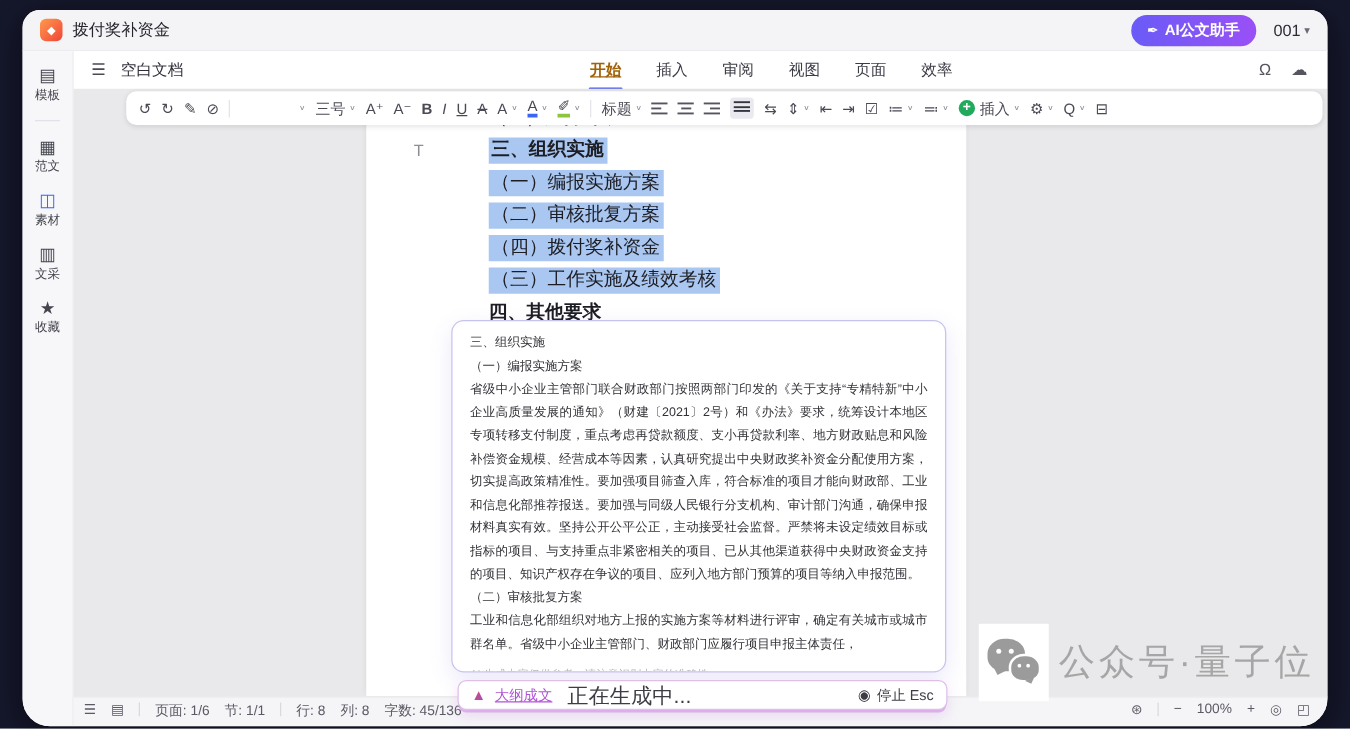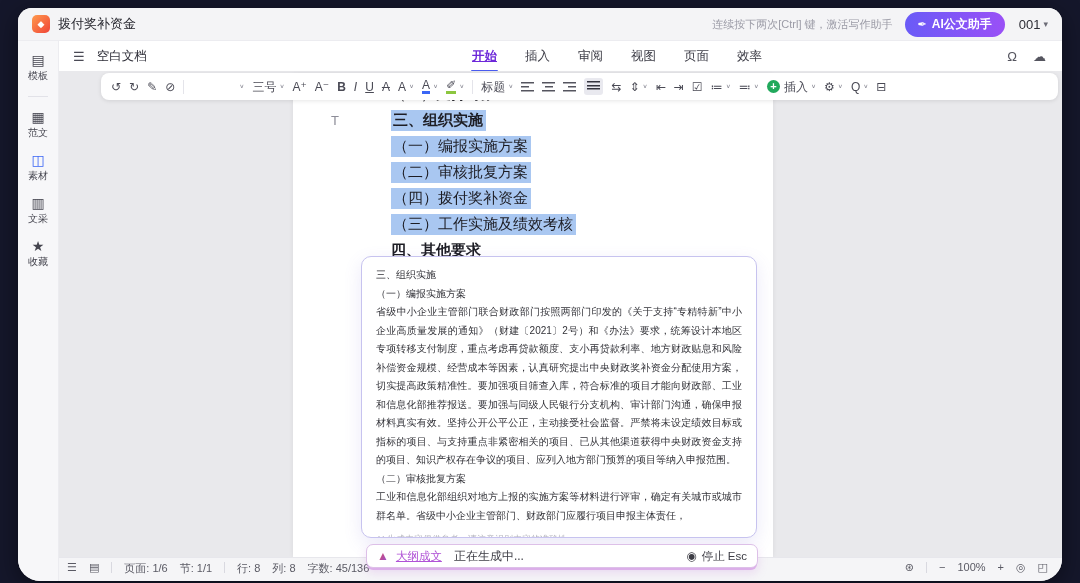--- a/index.html
+++ b/index.html
@@ -28,21 +28,21 @@
   .sbitem .lb{font-size:10px;}
   .sbitem.active .ic{color:#3b66f5;}
   .sbdiv{width:20px;border-top:1px solid #e2e2e8;}
   .main{flex:1;position:relative;display:flex;flex-direction:column;min-width:0;}
   
   .docbar{height:30px;background:#fff;display:flex;align-items:center;padding:0 14px;position:relative;flex-shrink:0;}
   .menuicon{font-size:13px;color:#4a4a55;cursor:pointer;}
   .doctitle{margin-left:12px;font-size:12.5px;color:#2e2e38;cursor:pointer;}
   .tabs{position:absolute;left:412px;top:0;height:100%;display:flex;align-items:center;gap:26px;}
   .tab{font-size:12.5px;color:#3c3c46;cursor:pointer;position:relative;padding:2px 1px;}
-  .tab.active{color:#6d28d9;font-weight:bold;text-decoration:underline;}
+  .tab.active{color:#a16207;font-weight:bold;text-decoration:underline;}
   .tab.active::after{content:"";position:absolute;left:0;right:0;bottom:-5px;height:2px;background:#4a5cf0;border-radius:1px;}
   .docbar-right{position:absolute;right:16px;display:flex;gap:16px;color:#55555f;font-size:13px;}
   .docbar-right span{cursor:pointer;}
   
   .toolbar{position:absolute;left:42px;right:4px;top:32px;height:27px;background:#fff;border-radius:8px;
     box-shadow:0 1px 4px rgba(0,0,0,.10);display:flex;align-items:center;padding:0 10px;gap:8px;
     font-size:12px;color:#4a4a55;z-index:6;white-space:nowrap;}
   .tbi{cursor:pointer;display:inline-flex;align-items:center;line-height:1;}
   .tbdiv{width:1px;height:14px;background:#e4e4ea;}
   .dd::after{content:"∨";font-size:7px;color:#8b8b96;margin-left:3px;transform:scaleY(.8);}
@@ -81,21 +81,21 @@
   .popup .pline{white-space:nowrap;}
   .popup .para{text-align:justify;}
   .disclaimer{margin-top:5px;font-size:9px;color:#b4b4bd;}
   
   .genbar{position:absolute;left:307px;top:473px;width:392px;height:24px;background:#fff;z-index:11;
     border:1px solid #ddc0e8;border-radius:7px;display:flex;align-items:center;padding:0 10px;box-sizing:border-box;
     box-shadow:0 3px 0 -1px rgba(205,135,225,.55),0 5px 10px rgba(205,135,225,.25);}
   .genlogo{font-size:12px;background:linear-gradient(120deg,#e84a3f,#8a4ff0);
     -webkit-background-clip:text;background-clip:text;color:transparent;margin-right:7px;}
   .genfeature{font-size:11.5px;color:#b052d6;margin-right:12px;text-decoration:underline;}
-  .genstatus{font-size:12px;color:#3c3c44;}
+  .genstatus{font-size:17px;color:#3c3c44;}
   .genstop{margin-left:auto;display:flex;align-items:center;gap:5px;font-size:11.5px;color:#3c3c44;cursor:pointer;}
   .stopic{font-size:12px;color:#3c3c44;}
   
   .watermark{position:absolute;left:724px;top:428px;display:flex;align-items:center;z-index:12;}
   .wmbox{width:56px;height:62px;background:#fff;position:relative;flex-shrink:0;}
   .bub{position:absolute;background:#9b9b9b;border-radius:46% 46% 42% 42%;}
   .bub.b1{width:30px;height:26px;left:7px;top:12px;}
   .bub.b2{width:22px;height:19px;left:26px;top:26px;box-shadow:0 0 0 2px #fff;}
   .bub i{position:absolute;width:4px;height:4px;border-radius:50%;background:#fff;top:8px;}
   .bub.b1 i.e1{left:7px;} .bub.b1 i.e2{left:17px;}
@@ -116,21 +116,20 @@
 
 <div class="screen">
   <div class="window">
 
     <div class="topbar">
       <div class="applogo">
           <span>◆</span>
         </div>
       <div class="apptitle">拨付奖补资金</div>
       <div class="spacer"></div>
-      <div class="hint">连续按下两次[Ctrl] 键，激活写作助手</div>
       <div class="aibtn">
         <span class="quill">✒</span>
         <span>AI公文助手</span>
       </div>
       <div class="account">
         <span>001</span>
       </div>
     </div>
 
     <div class="body">
@@ -257,20 +256,35 @@
           <div class="genbar">
             <span class="genlogo">▲</span>
             <span class="genfeature">大纲成文</span>
             <span class="genstatus">正在生成中...</span>
             <span class="genstop">
               <span class="stopic">◉</span>
               <span>停止 Esc</span>
             </span>
           </div>
 
+          <div class="watermark">
+            <div class="wmbox">
+              <div class="bub b1">
+                  <i class="e1"></i>
+                  <i class="e2"></i>
+                  <span class="tail"></span>
+                </div>
+              <div class="bub b2">
+                  <i class="e1"></i>
+                  <i class="e2"></i>
+                  <span class="tail"></span>
+                </div>
+            </div>
+            <div class="wmtext">公众号·量子位</div>
+          </div>
         </div>
 
         <div class="statusbar">
           <span class="sic">☰</span>
           <span class="sic">▤</span>
           <span class="sdiv"></span>
           <span>页面: 1/6</span>
           <span>节: 1/1</span>
           <span class="sdiv"></span>
           <span>行: 8</span>

